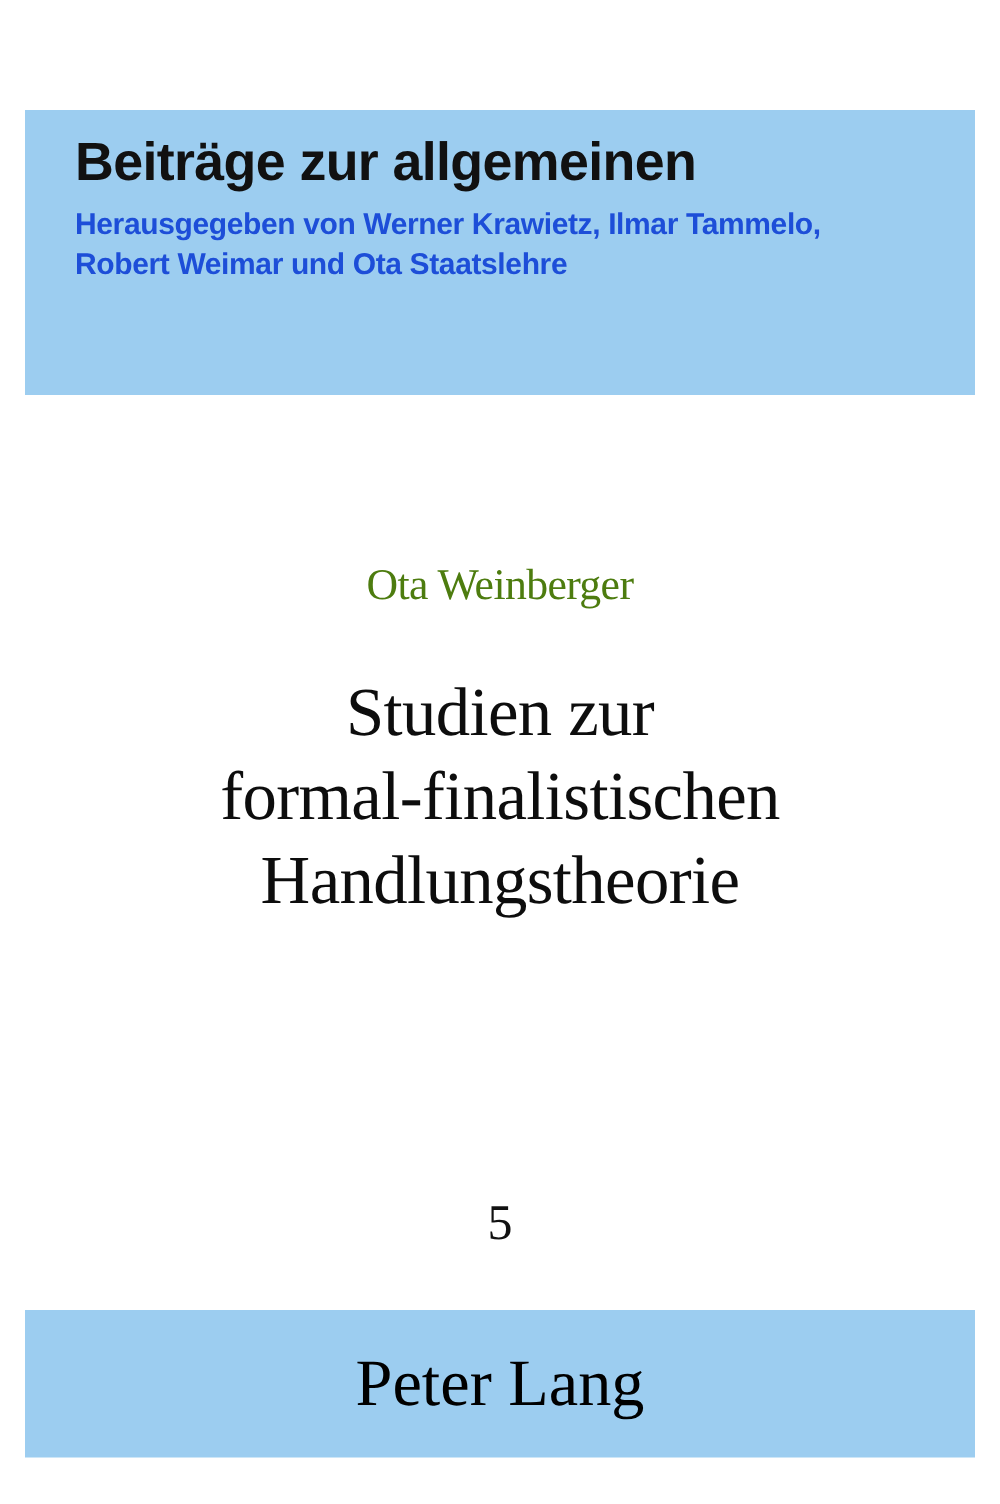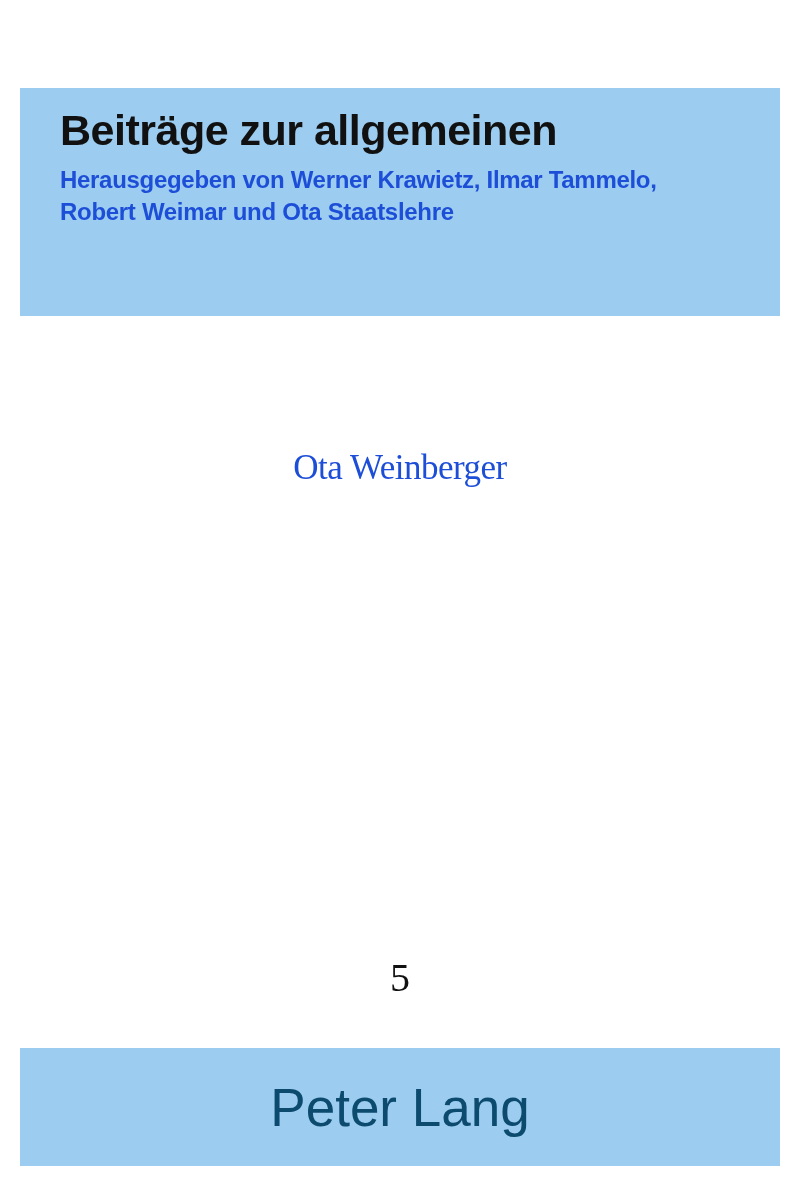--- a/index.html
+++ b/index.html
@@ -64,21 +64,21 @@
   }
 
   .author {
     position: absolute;
     left: 0;
     top: 132px;
     width: 800px;
     text-align: center;
     font-family: "Liberation Serif", serif;
     font-size: 35px;
-    color: #1d4ed8;
+    color: #4d7c0f;
     letter-spacing: -0.5px;
   }
 
   .book-title {
     position: absolute;
     left: 0;
     top: 220px;
     width: 800px;
     text-align: center;
     font-family: "Liberation Serif", serif;
@@ -109,42 +109,47 @@
     top: 1048px;
     width: 760px;
     height: 118px;
     background: #9ccdf0;
     display: flex;
     align-items: center;
     justify-content: center;
   }
 
   .publisher-name {
-    font-family: Liberation Sans, sans-serif;
+    font-family: Liberation Serif, serif;
     font-size: 53px;
-    color: #0c4a6e;
+    color: #000000;
     letter-spacing: 0px;
   }
 </style>
 </head>
 <body>
 
 <div class="book-cover">
 
   <div class="series-band">
     <div class="series-title-line">Beiträge zur allgemeinen</div>
     <div class="series-editors">
       <div>Herausgegeben von Werner Krawietz, Ilmar Tammelo,</div>
       <div>Robert Weimar und Ota Staatslehre</div>
     </div>
   </div>
 
   <div class="middle">
     <div class="author">Ota Weinberger</div>
 
+    <div class="book-title">
+      <span class="tline">Studien zur</span>
+      <span class="tline">formal-finalistischen</span>
+      <span class="tline">Handlungstheorie</span>
+    </div>
 
     <div class="volume-number">5</div>
   </div>
 
   <div class="publisher-band">
     <div class="publisher-name">Peter Lang</div>
   </div>
 
 </div>
 

